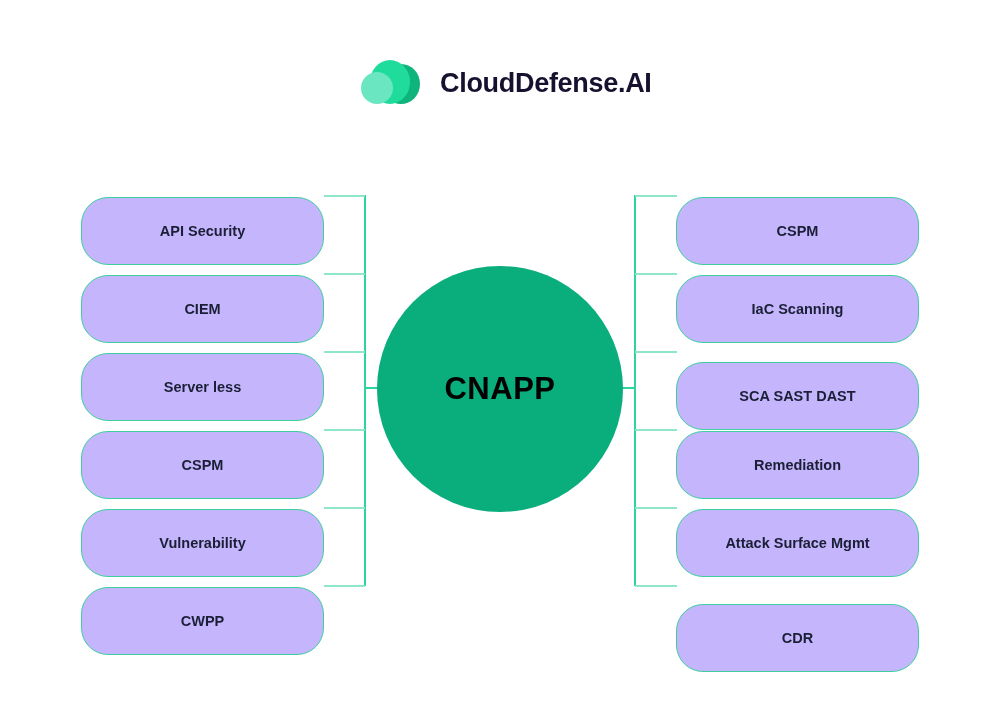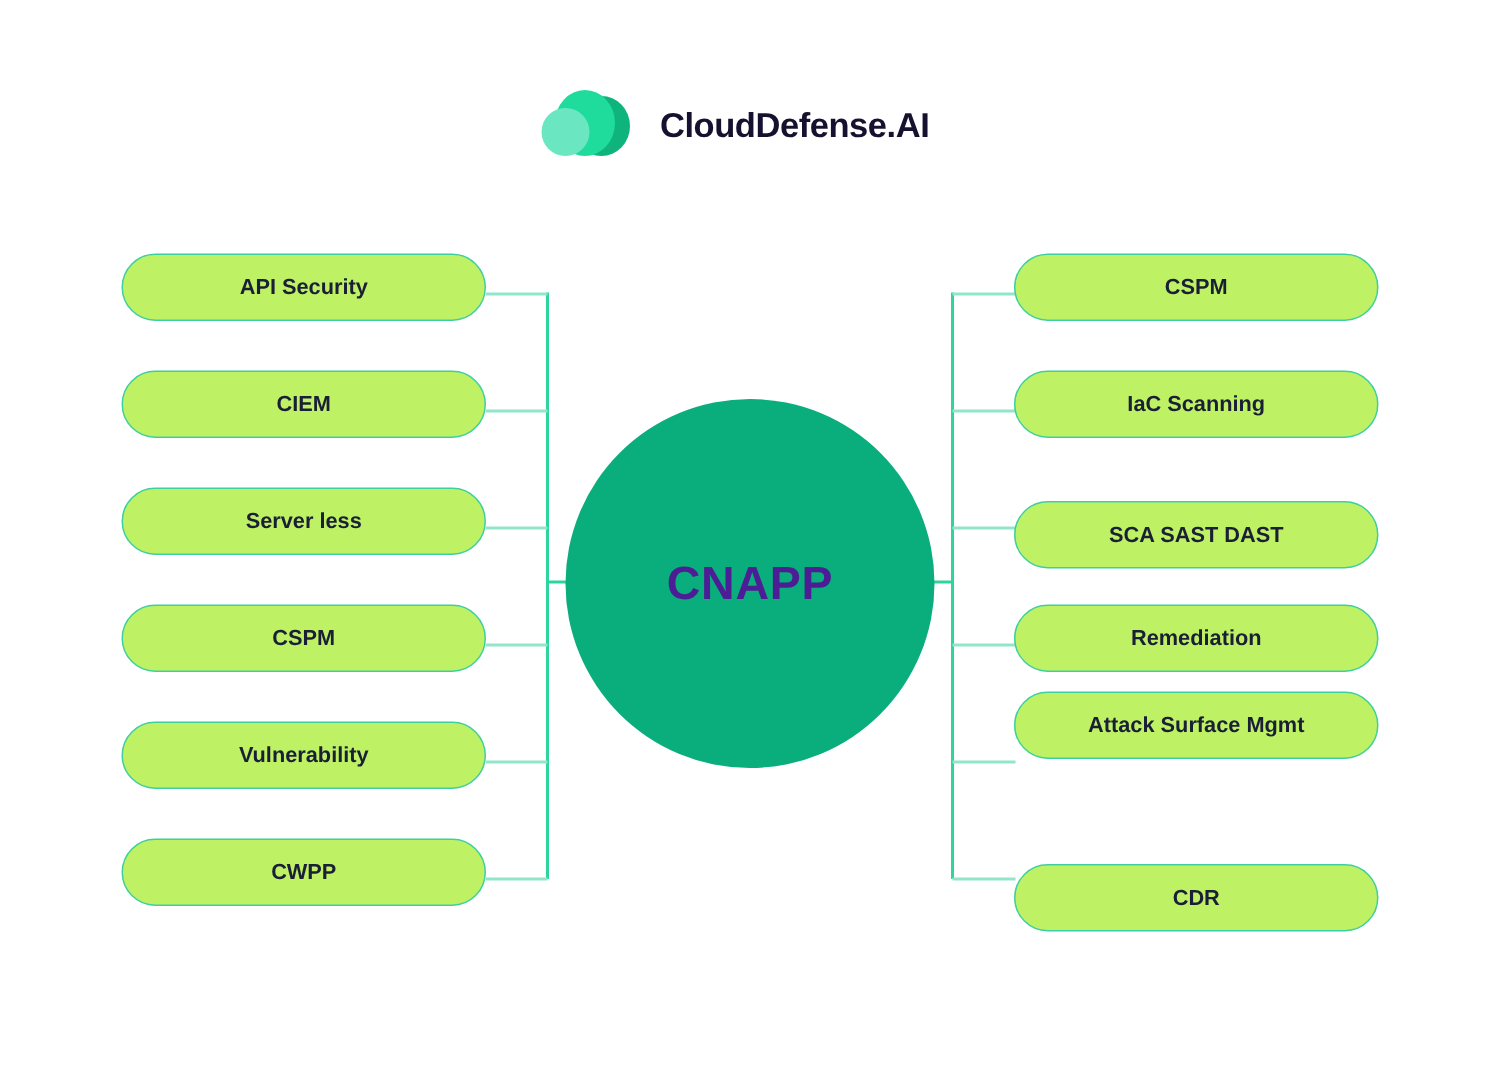--- a/index.html
+++ b/index.html
@@ -38,41 +38,42 @@
     .logo-mark .c-mid {
       left: 10px; top: 2px; width: 40px; height: 44px;
       background: #1fdc9c;
     }
     .logo-mark .c-front {
       left: 1px; top: 14px; width: 32px; height: 32px;
       background: #6ae7c0;
     }
     .logo-text {
       margin-left: 18px;
-      font-size: 23px;
+      font-size: 27px;
       font-weight: bold;
       color: #15112e;
       letter-spacing: -0.3px;
     }
     .connectors {
       position: absolute;
       left: 0; top: 0;
       width: 1000px; height: 712px;
     }
     .pill {
       position: absolute;
       width: 243px;
-      height: 45px;
+      height: 68px;
       border: 1.5px solid #3fcf9f;
       border-radius: 27px;
-      background: #bef264;
+      background: #c4b5fd;
       display: flex;
       align-items: center;
       justify-content: center;
       box-sizing: border-box;
+      margin-top: 28px;
     }
     .pill span {
       font-size: 14.5px;
       font-weight: bold;
       color: #1a1f36;
     }
     .pill.left { left: 81px; }
     .pill.right { left: 676px; }
     .hub {
       position: absolute;
@@ -82,21 +83,21 @@
       height: 246px;
       border-radius: 50%;
       background: #0aad7c;
       display: flex;
       align-items: center;
       justify-content: center;
     }
     .hub span {
       font-size: 31px;
       font-weight: bold;
-      color: #4c1d95;
+      color: #000000;
       letter-spacing: 0.5px;
     }
   </style>
 </head>
 <body>
 
 <div class="logo">
   <div class="logo-mark">
     <div class="c c-back"></div>
     <div class="c c-mid"></div>
@@ -150,21 +151,21 @@
 </div>
 <div class="pill right" style="top:247px">
   <span>IaC Scanning</span>
 </div>
 <div class="pill right" style="top:334px">
   <span>SCA SAST DAST</span>
 </div>
 <div class="pill right" style="top:403px">
   <span>Remediation</span>
 </div>
-<div class="pill right" style="top:461px">
+<div class="pill right" style="top:481px">
   <span>Attack Surface Mgmt</span>
 </div>
 <div class="pill right" style="top:576px">
   <span>CDR</span>
 </div>
 
 <div class="hub">
   <span>CNAPP</span>
 </div>
 

